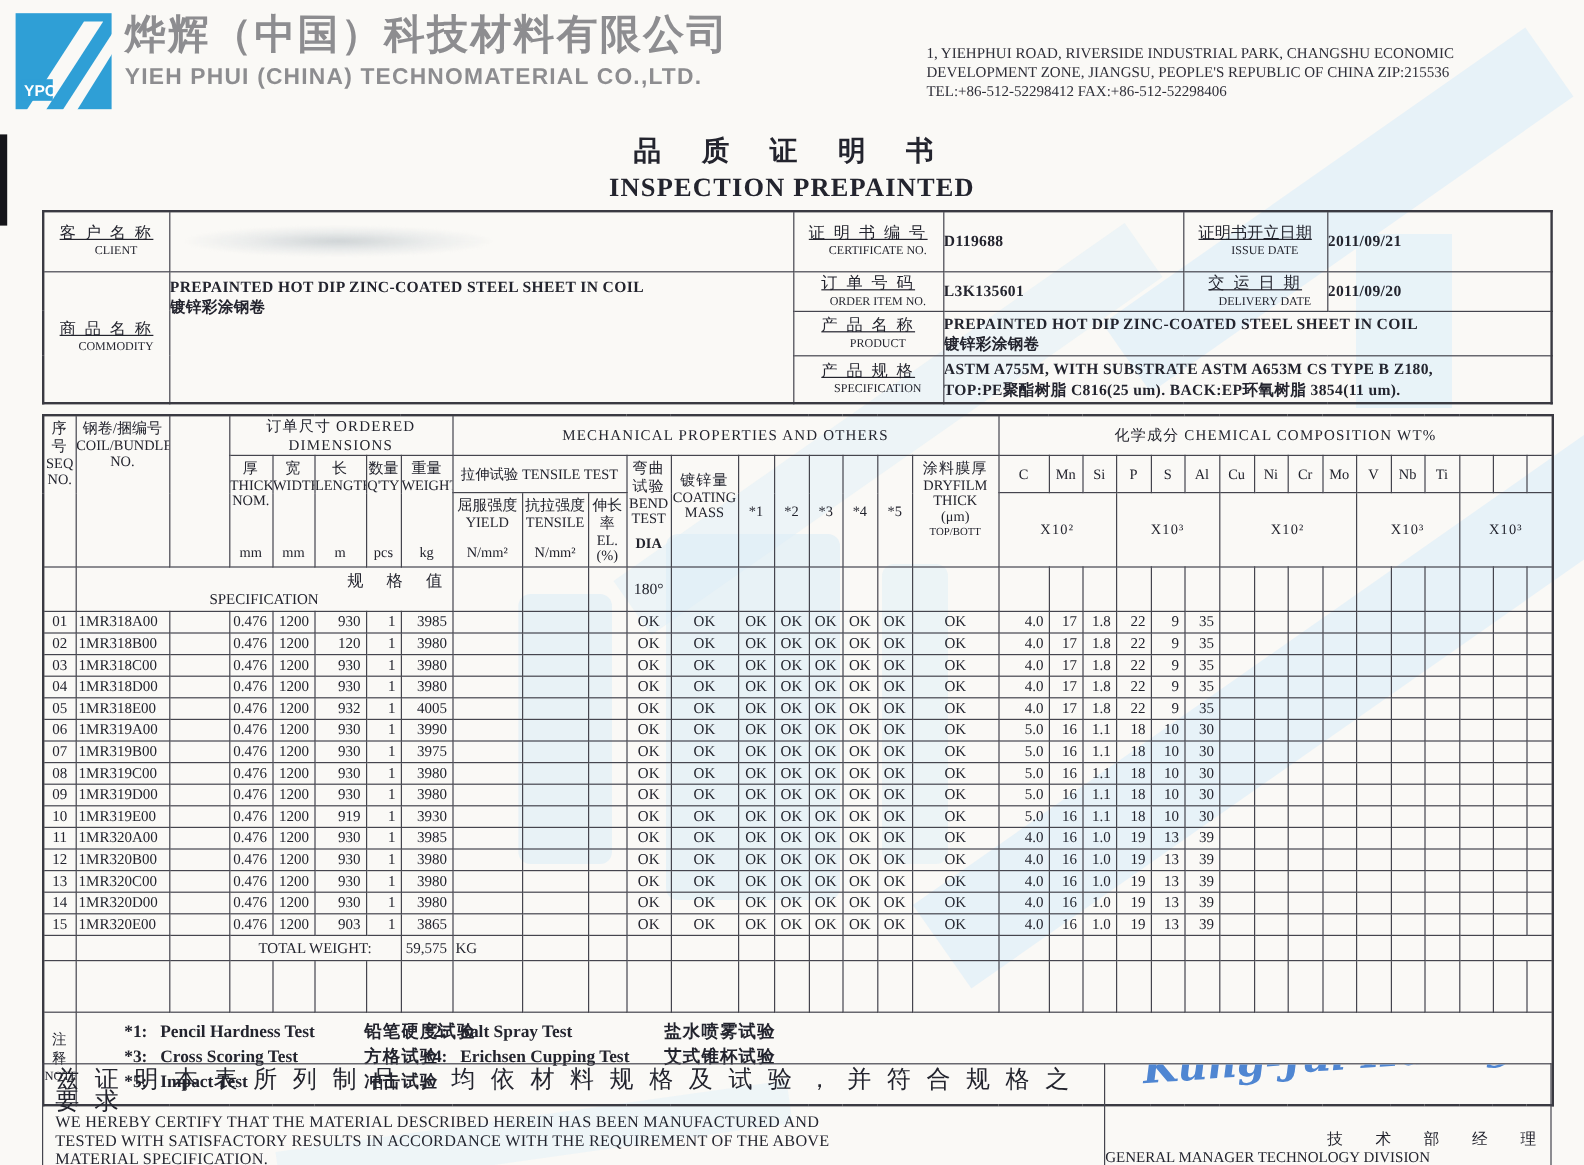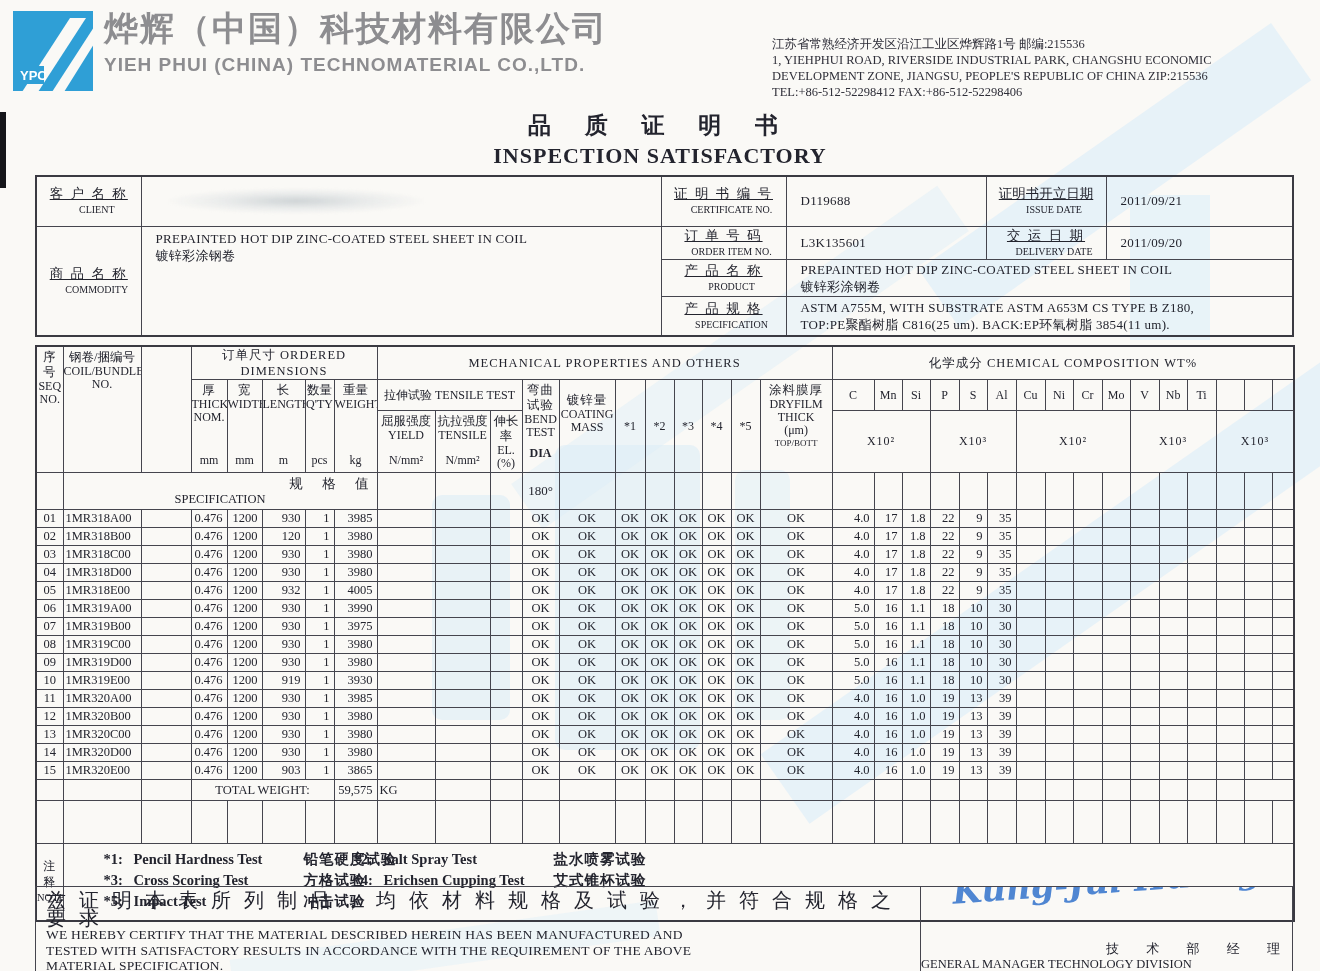--- a/index.html
+++ b/index.html
@@ -31,21 +31,21 @@
   td,th{border:1px solid #45454e;padding:0;font-weight:normal;overflow:hidden;vertical-align:middle;}
   .ln{display:block;line-height:15px;font-size:12.5px;letter-spacing:1px;}
   .ln.en{letter-spacing:0;font-size:12px;line-height:13px;}
 
   
   .info-table{position:absolute;left:35px;top:175px;width:1257px;border:2px solid #3a3a42;}
   .info-table td{font-size:13px;}
   .lblcell{text-align:center;}
   .lblcell .cn{display:block;font-size:13.5px;letter-spacing:2px;line-height:17px;text-decoration:underline;}
   .lblcell .en{display:block;font-size:10px;line-height:15px;letter-spacing:0;margin-left:16px;}
-  .valcell{padding-left:14px;font-size:14px;letter-spacing:.3px;}
+  .valcell{padding-left:0;font-size:14px;letter-spacing:.3px;font-weight:bold;}
   .valcell .vline{display:block;line-height:17px;}
   .vtopcell{vertical-align:top;padding-top:3px;}
   .smudge{width:260px;height:26px;margin-left:10px;border-radius:12px;
           background:radial-gradient(closest-side,#cfd4d6 0%,rgba(220,224,226,.55) 55%,rgba(250,249,246,0) 100%);
           filter:blur(1px);}
 
   
   .main-table{position:absolute;left:35px;top:345px;width:1258px;border:2px solid #3a3a42;}
   .main-table th{font-size:12px;}
   .h1 th{height:22px;font-size:12.5px;letter-spacing:1px;}
@@ -113,29 +113,28 @@
         <polygon points="40,82 82,17 82,34 52,82" fill="#faf9f6"></polygon>
         <rect x="6" y="56" width="26" height="18" fill="#2f9fd6"></rect>
         <text x="8" y="70" font-family="Liberation Sans, sans-serif" font-size="13" font-weight="bold" fill="#ffffff">YPC</text>
       </svg>
     </div>
     <div class="company">
       <div class="cn">烨辉（中国）科技材料有限公司</div>
       <div class="en">YIEH PHUI (CHINA) TECHNOMATERIAL CO.,LTD.</div>
     </div>
     <div class="address">
-      <div>江苏省常熟经济开发区沿江工业区烨辉路1号 邮编:215536</div>
       <div>1, YIEHPHUI ROAD, RIVERSIDE INDUSTRIAL PARK, CHANGSHU ECONOMIC</div>
       <div>DEVELOPMENT ZONE, JIANGSU, PEOPLE'S REPUBLIC OF CHINA ZIP:215536</div>
       <div>TEL:+86-512-52298412  FAX:+86-512-52298406</div>
     </div>
 
     <div class="doc-title">
       <div class="cn">品 质 证 明 书</div>
-      <div class="en">INSPECTION SATISFACTORY</div>
+      <div class="en">INSPECTION PREPAINTED</div>
     </div>
 
     <table class="info-table">
       <colgroup>
           <col style="width:105px">
           <col style="width:520px">
           <col style="width:125px">
           <col style="width:200px">
           <col style="width:120px">
           <col style="width:187px">

